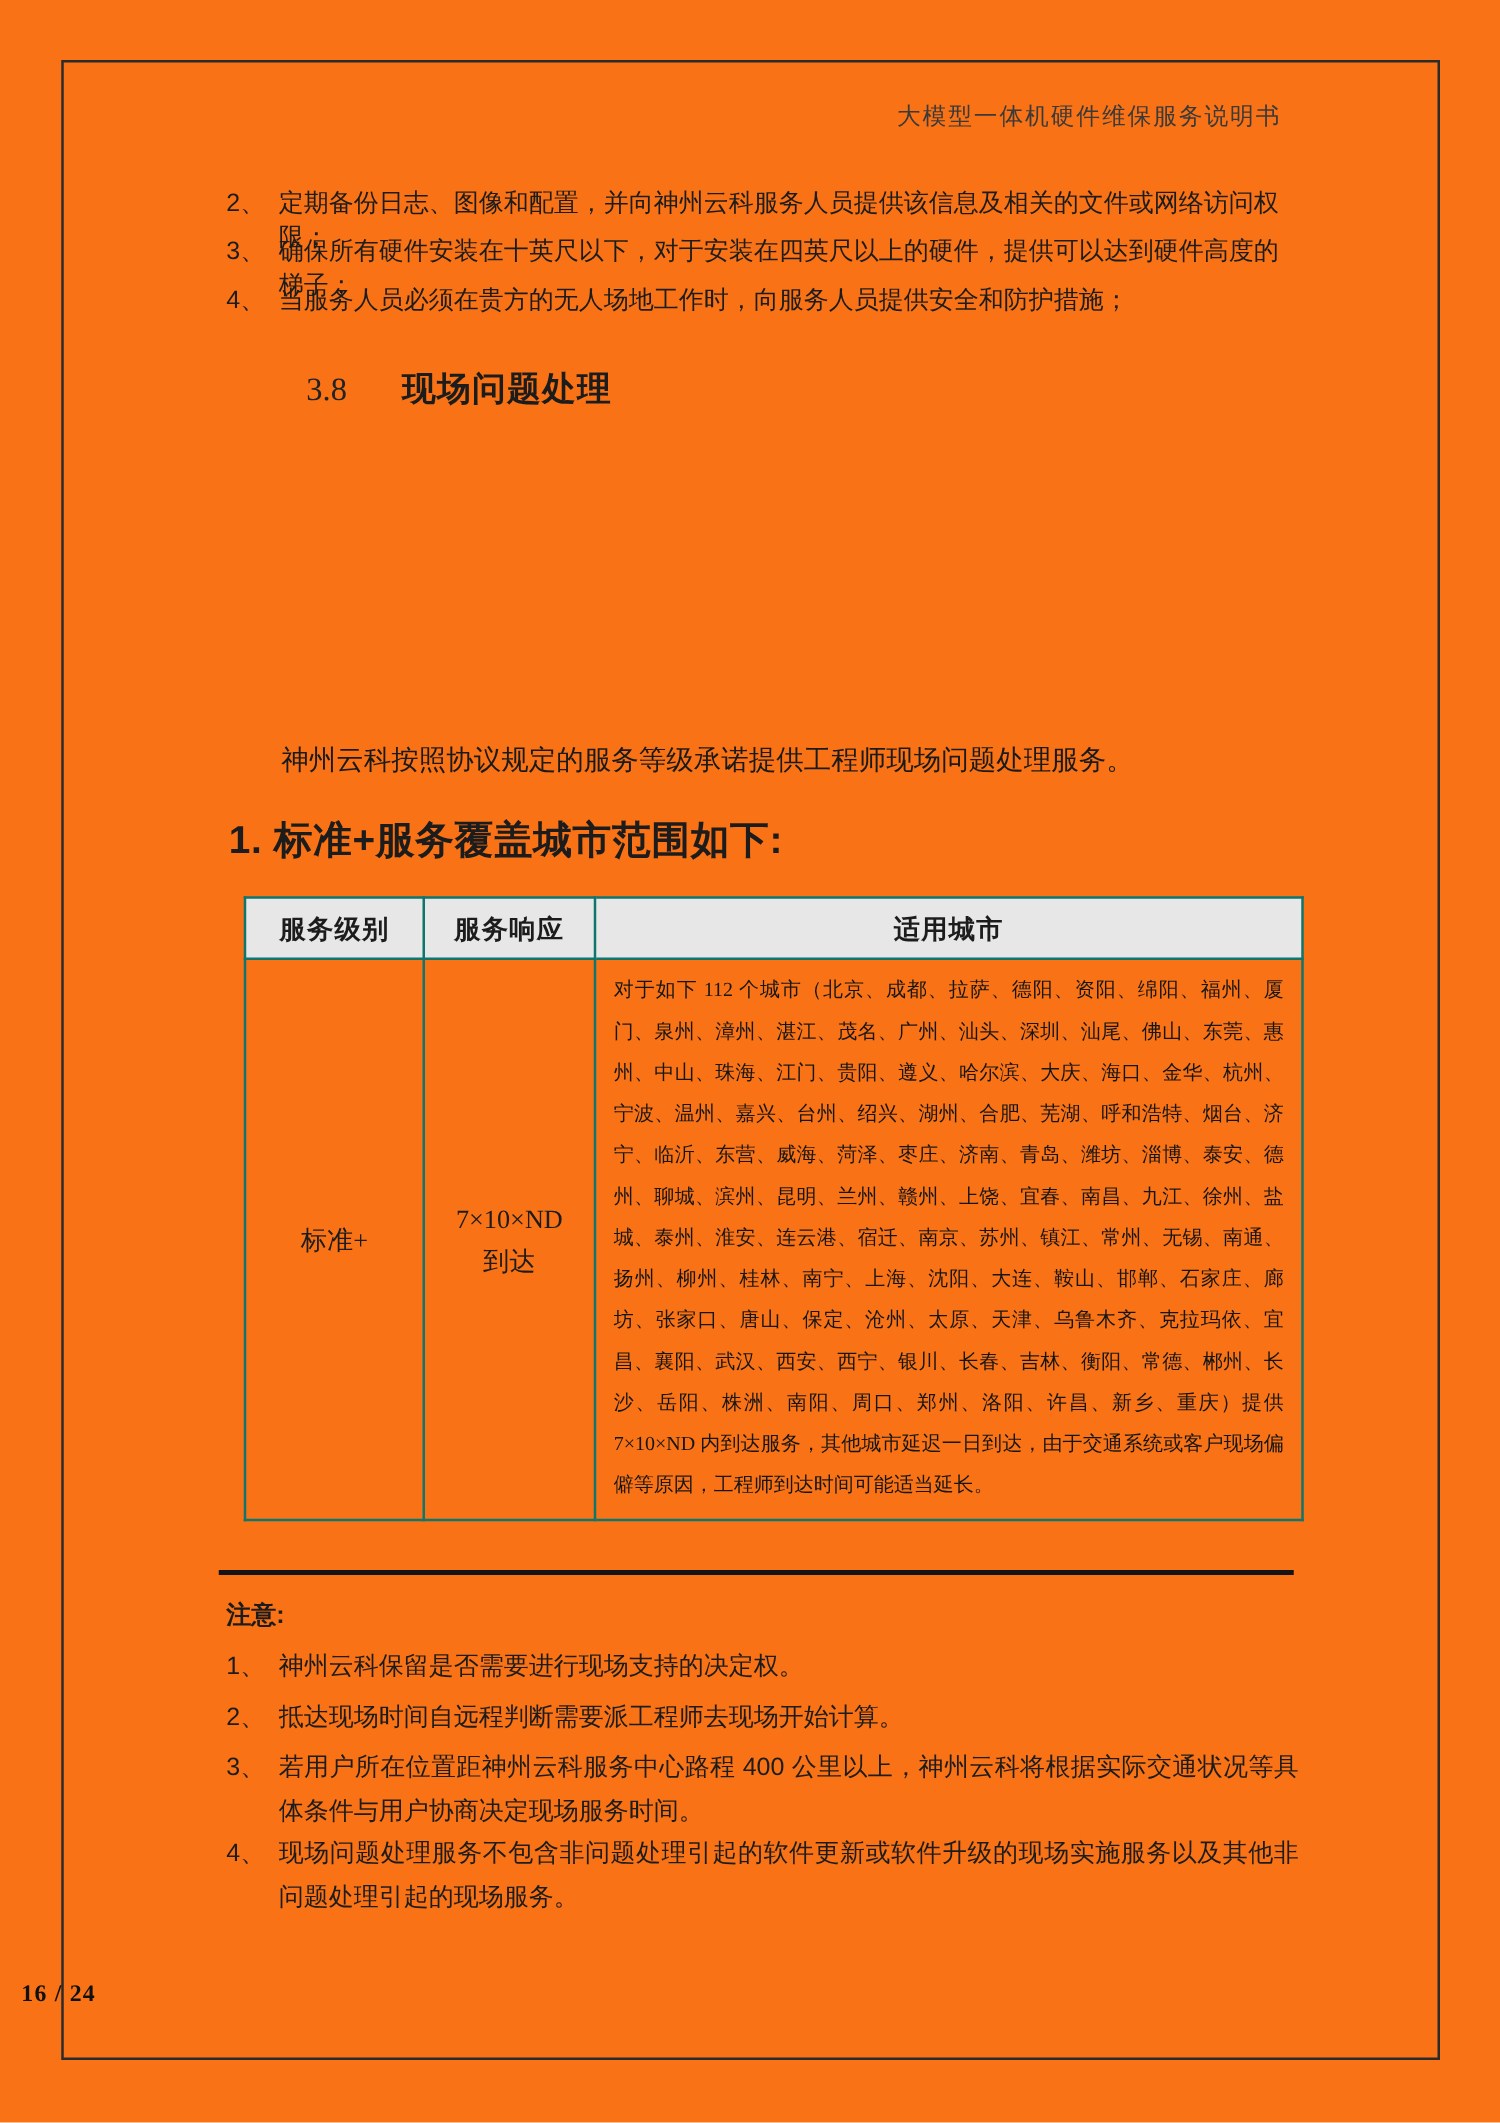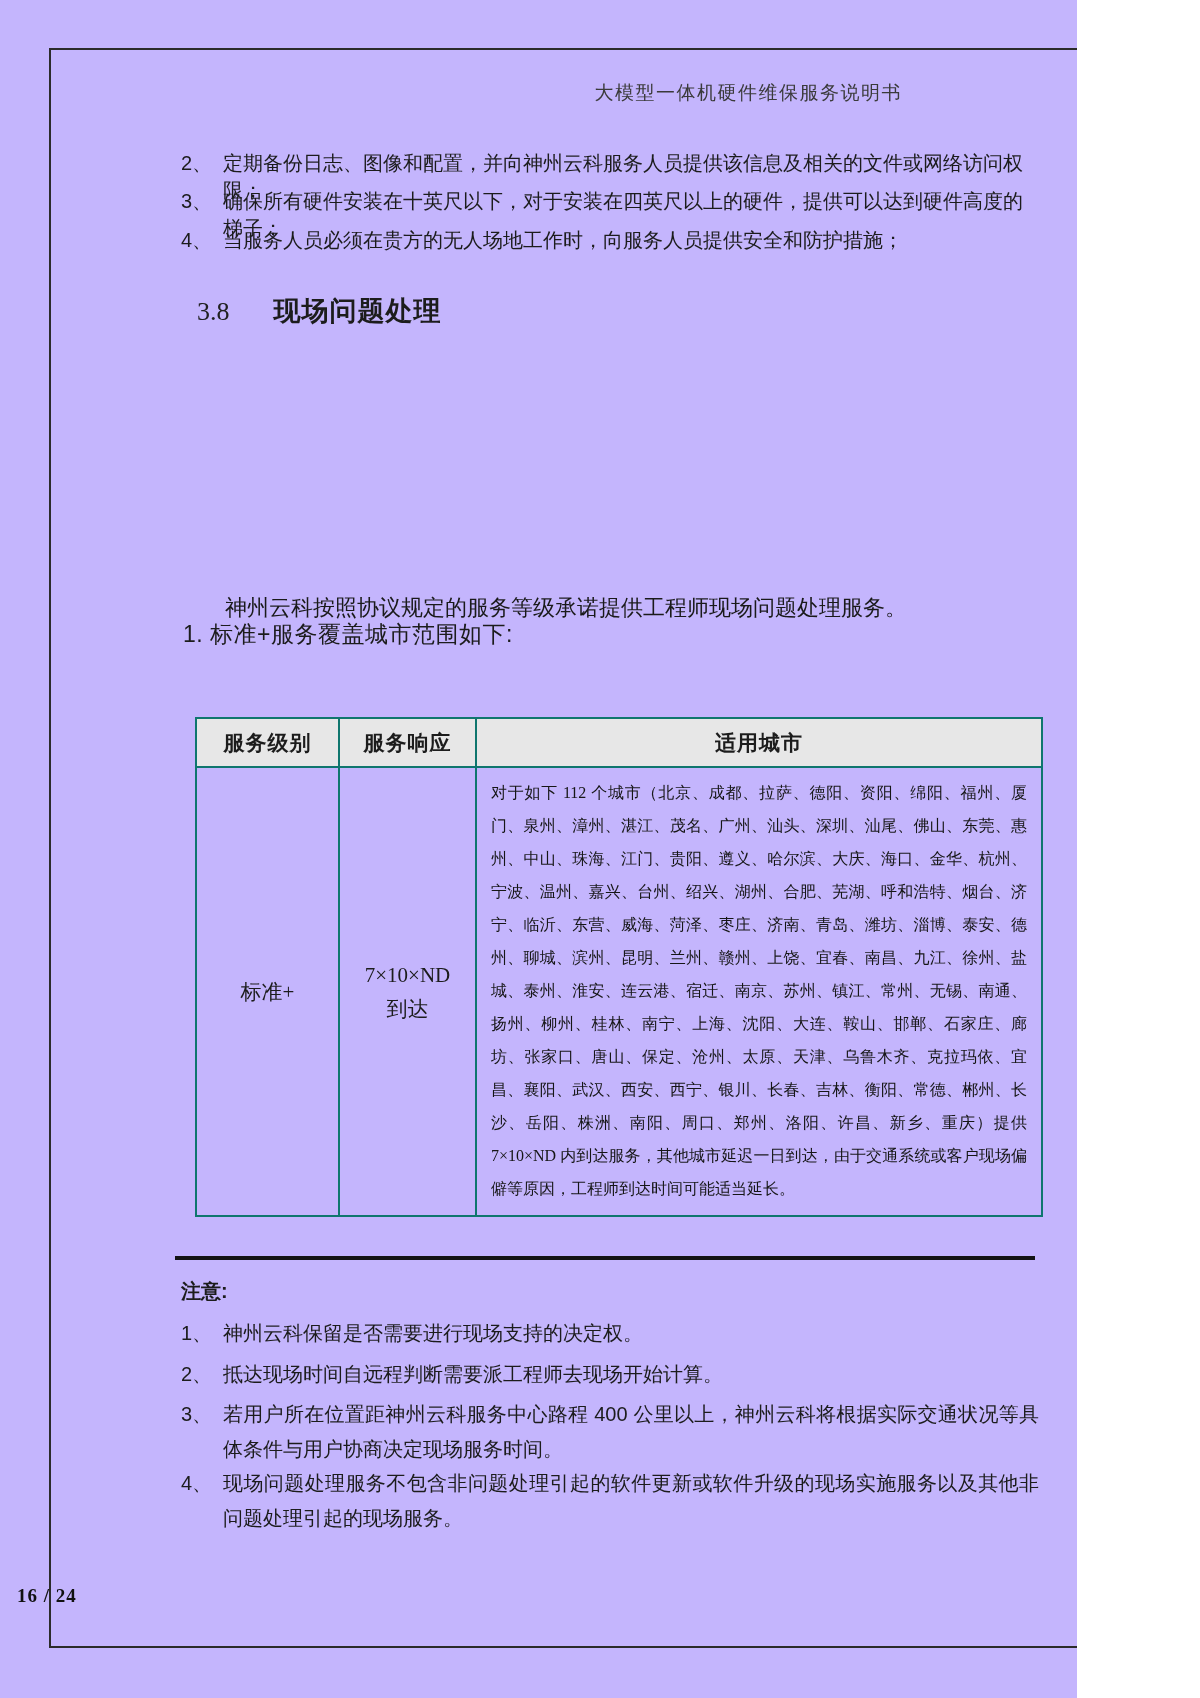--- a/index.html
+++ b/index.html
@@ -1,17 +1,17 @@
 <!DOCTYPE html>
 <html><head>
 <meta charset="utf-8">
 <style>
   html,body { margin:0; padding:0; background:#ffffff; }
   .page {
-    position:relative; width:1077px; height:1698px; background:#c4b5fd;
+    position:relative; width:1200px; height:1698px; background:#f97316;
     font-family:"Liberation Sans", sans-serif; color:#1c1c1c; overflow:hidden;
   }
   .border-frame {
     position:absolute; left:49px; top:48px; width:1099px; height:1596px;
     border:2px solid #2b2b2b; background:transparent;
   }
   .doc-header {
     position:absolute; top:80px; right:175px;
     font-family:"Liberation Serif", serif; font-size:19px; color:#3a3a3a;
     letter-spacing:1.5px;
@@ -19,32 +19,32 @@
   .intro-item {
     position:absolute; left:181px; width:856px; display:flex;
     font-size:20px; line-height:27px;
   }
   .intro-item .num { width:42px; flex:none; }
   .intro-item .txt { flex:1; }
   .i2 { top:150px; } .i3 { top:188px; } .i4 { top:227px; }
 
   .section-heading { position:absolute; top:293px; left:197px; white-space:nowrap; }
   .section-heading .sec-num {
-    font-family:"Liberation Serif", serif; font-size:26px; margin-right:16px; color:#222;
+    font-family:"Liberation Serif", serif; font-size:26px; margin-right:16px; color:#222;margin-left:48px;
   }
   .section-heading .sec-title { font-size:27px; font-weight:bold; letter-spacing:1px;margin-left:28px; }
 
   .para {
     position:absolute; left:181px; width:855px; font-size:22px; line-height:62px;
     text-align:justify; text-indent:2em; color:#1a1a1a;
   }
   .p1 { top:374px; } .p2 { top:577px; }
 
   .table-heading {
-    position:absolute; top:619px; left:183px; font-size:23px; font-weight:normal;
+    position:absolute; top:651px; left:183px; font-size:31px; font-weight:bold;
     letter-spacing:0.5px; white-space:nowrap;
   }
 
   .svc-table {
     position:absolute; top:717px; left:195px; width:848px;
     border-collapse:collapse; table-layout:fixed;
   }
   .svc-table th, .svc-table td { border:2px solid #0f766e;font-family:Liberation Serif, serif; }
   .svc-table th {
     height:45px; background:#e7e7e7; font-size:21px; font-weight:bold;

